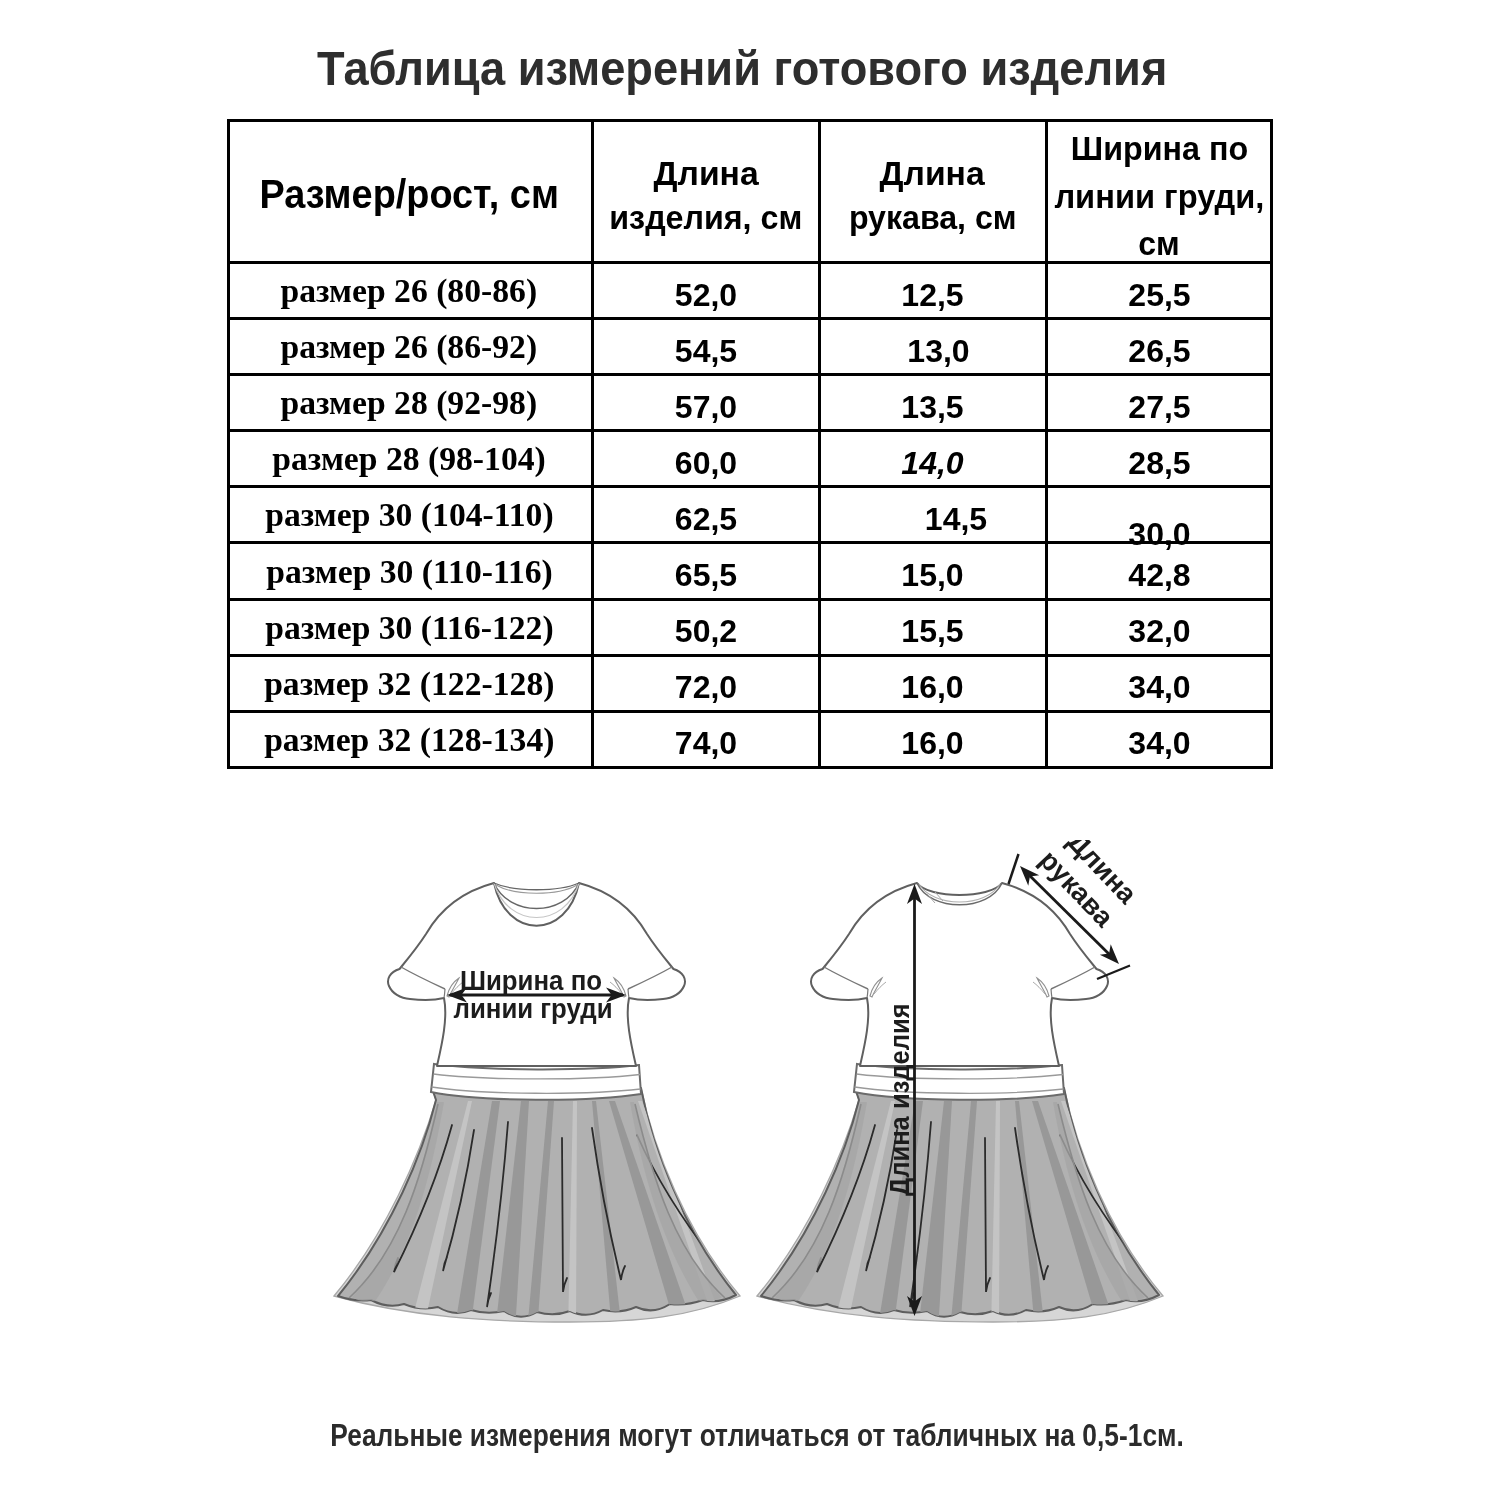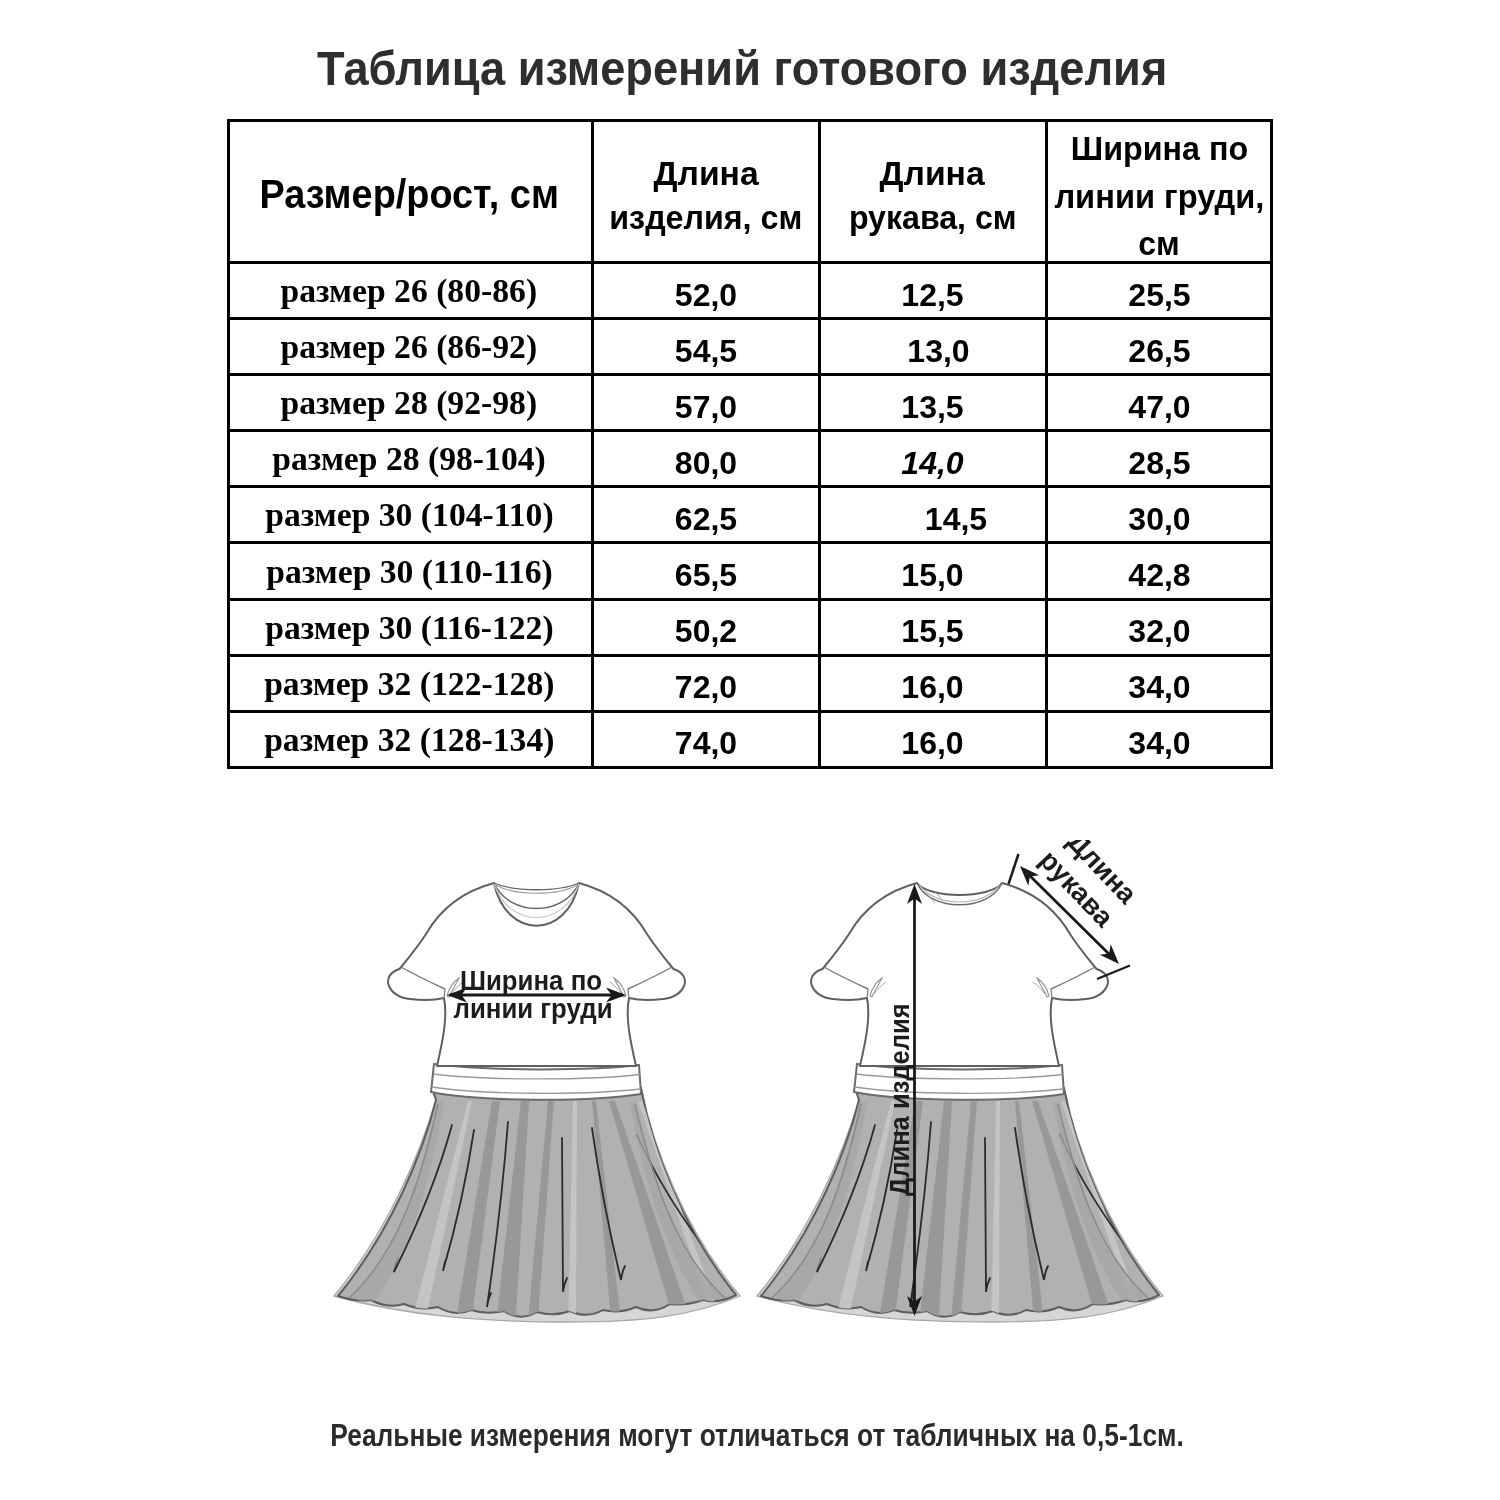--- a/index.html
+++ b/index.html
@@ -70,45 +70,45 @@
 <div class="tx" style="left:409px;top:385.3px;font:700 33px &quot;Liberation Serif&quot;;color:#000">
     <span style="white-space:nowrap;transform:scaleX(1.02);">размер 28 (92-98)</span>
   </div>
 <div class="tx" style="left:706px;top:388.8px;font:700 32px &quot;Liberation Sans&quot;;color:#000">
     <span style="white-space:nowrap;">57,0</span>
   </div>
 <div class="tx" style="left:932.5px;top:388.8px;font:700 32px &quot;Liberation Sans&quot;;color:#000">
     <span style="white-space:nowrap;">13,5</span>
   </div>
 <div class="tx" style="left:1159.5px;top:388.8px;font:700 32px &quot;Liberation Sans&quot;;color:#000">
-    <span style="white-space:nowrap;">47,0</span>
+    <span style="white-space:nowrap;">27,5</span>
   </div>
 <div class="tx" style="left:409px;top:441.4px;font:700 33px &quot;Liberation Serif&quot;;color:#000">
     <span style="white-space:nowrap;transform:scaleX(1.02);">размер 28 (98-104)</span>
   </div>
 <div class="tx" style="left:706px;top:444.8px;font:700 32px &quot;Liberation Sans&quot;;color:#000">
-    <span style="white-space:nowrap;">80,0</span>
+    <span style="white-space:nowrap;">60,0</span>
   </div>
 <div class="tx" style="left:932.5px;top:444.8px;font:700 32px &quot;Liberation Sans&quot;;color:#000">
     <span style="white-space:nowrap;font-style:italic;">14,0</span>
   </div>
 <div class="tx" style="left:1159.5px;top:444.8px;font:700 32px &quot;Liberation Sans&quot;;color:#000">
     <span style="white-space:nowrap;">28,5</span>
   </div>
 <div class="tx" style="left:409px;top:497.4px;font:700 33px &quot;Liberation Serif&quot;;color:#000">
     <span style="white-space:nowrap;transform:scaleX(1.02);">размер 30 (104-110)</span>
   </div>
 <div class="tx" style="left:706px;top:500.9px;font:700 32px &quot;Liberation Sans&quot;;color:#000">
     <span style="white-space:nowrap;">62,5</span>
   </div>
 <div class="tx" style="left:932.5px;top:500.9px;font:700 32px &quot;Liberation Sans&quot;;color:#000">
     <span style="white-space:nowrap;margin-left:47px;">14,5</span>
   </div>
 <div class="tx" style="left:1159.5px;top:500.9px;font:700 32px &quot;Liberation Sans&quot;;color:#000">
-    <span style="white-space:nowrap;">30,0</span>
+    <span style="white-space:nowrap;margin-top:15px;">30,0</span>
   </div>
 <div class="tx" style="left:409px;top:553.5px;font:700 33px &quot;Liberation Serif&quot;;color:#000">
     <span style="white-space:nowrap;transform:scaleX(1.02);">размер 30 (110-116)</span>
   </div>
 <div class="tx" style="left:706px;top:556.9px;font:700 32px &quot;Liberation Sans&quot;;color:#000">
     <span style="white-space:nowrap;">65,5</span>
   </div>
 <div class="tx" style="left:932.5px;top:556.9px;font:700 32px &quot;Liberation Sans&quot;;color:#000">
     <span style="white-space:nowrap;">15,0</span>
   </div>

